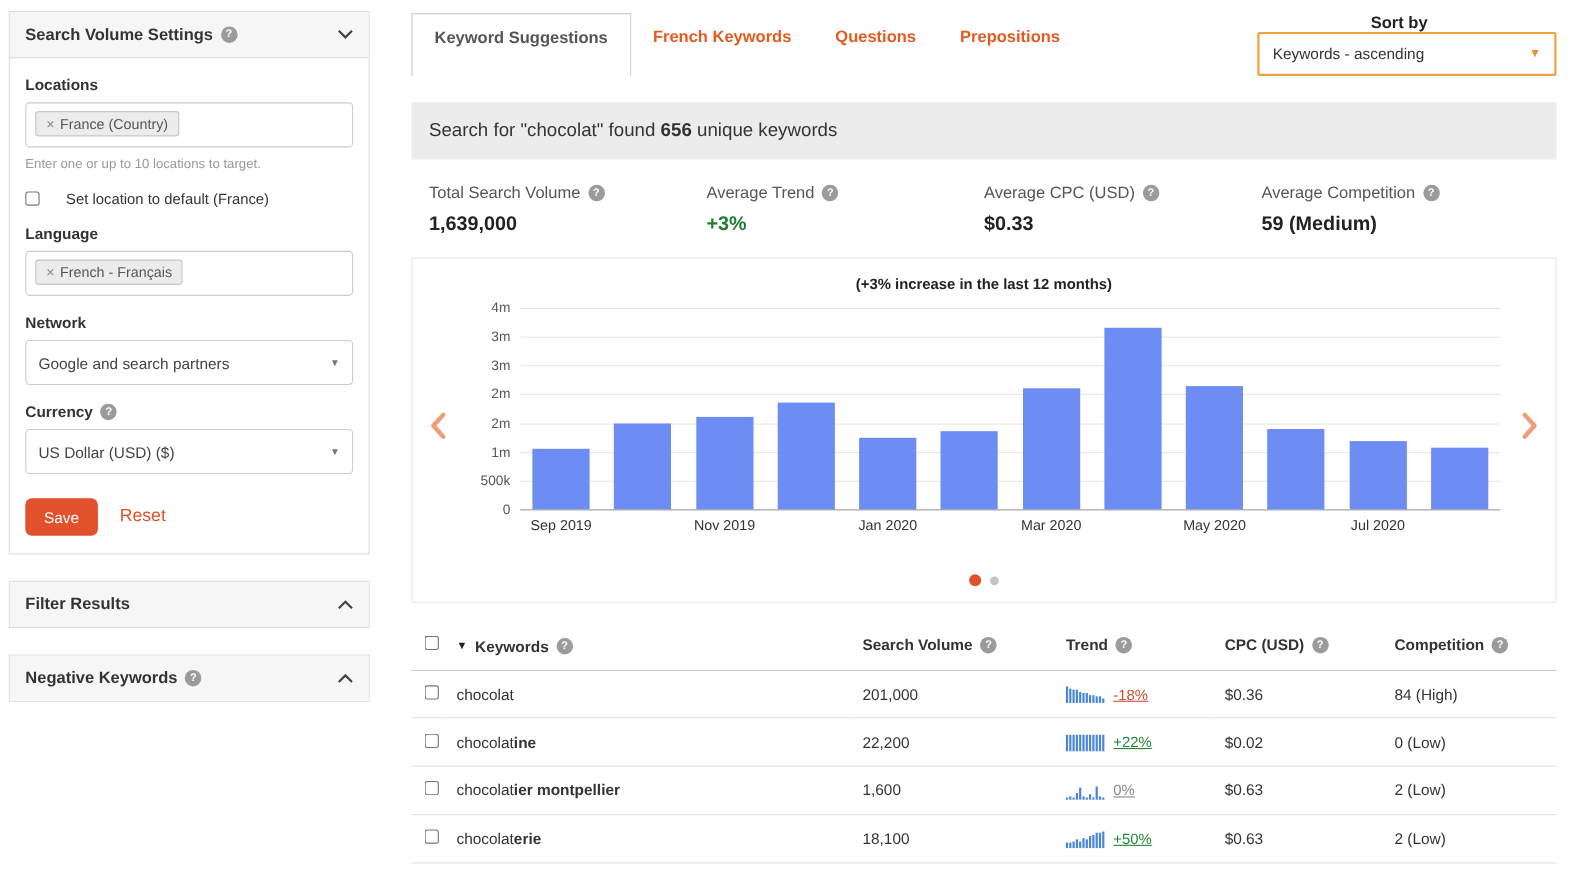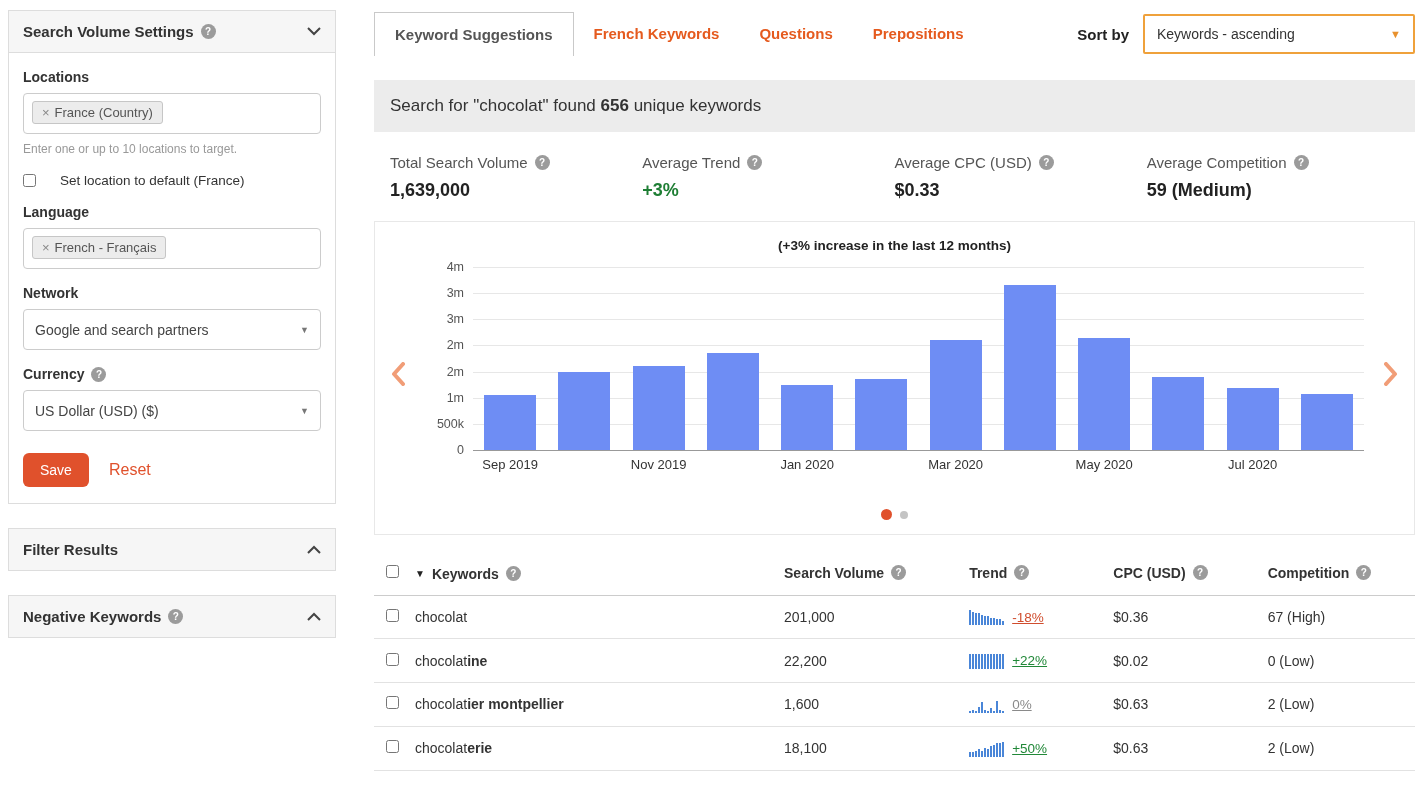--- a/index.html
+++ b/index.html
@@ -55,21 +55,21 @@
 
   
   .main { flex: 1; padding: 12px 12px 0 30px; }
 
   .tabs-row { display: flex; align-items: stretch; }
   .tab {
     padding: 13px 20px; font-size: 15px; font-weight: bold; color: #e55a1e; cursor: pointer;
     background: #fff;
   }
   .tab.active { color: #555; border: 1px solid #c9c9c9; border-bottom: none; }
-  .sort-area { margin-left: auto; display: flex; align-items: center; }
+  .sort-area { margin-left: auto; display: flex; align-items: center; flex-direction: column; }
   .sort-label { font-weight: bold; font-size: 15px; color: #222; }
   .sort-select {
     width: 272px; height: 40px; margin-left: 14px; border: 2px solid #efa13b; border-radius: 2px;
     display: flex; align-items: center; justify-content: space-between; padding: 0 12px;
     font-size: 14px; color: #333; cursor: pointer; background: #fff;
   }
   .sort-caret { color: #e8912d; font-size: 11px; font-style: normal; }
 
   .banner { margin-top: 24px; background: #ececec; padding: 16px; font-size: 17px; color: #333; }
 
@@ -380,21 +380,21 @@
               <i style="height: 10.5px;"></i>
               <i style="height: 9px;"></i>
               <i style="height: 9px;"></i>
               <i style="height: 7.5px;"></i>
               <i style="height: 7.5px;"></i>
               <i style="height: 6px;"></i>
               <i style="height: 6px;"></i>
               <i style="height: 4.5px;"></i>
             </span><a class="pct red">-18%</a></td>
           <td class="col-cpc">$0.36</td>
-          <td class="col-comp">67 (High)</td>
+          <td class="col-comp">84 (High)</td>
         </tr>
         <tr>
           <td class="col-check"><input type="checkbox" style=""></td>
           <td class="col-kw"><span>chocolat</span><span class="kw-b">ine</span></td>
           <td class="col-vol">22,200</td>
           <td class="col-trend"><span class="spark">
               <i style="height: 15px;"></i>
               <i style="height: 15px;"></i>
               <i style="height: 15px;"></i>
               <i style="height: 15px;"></i>

